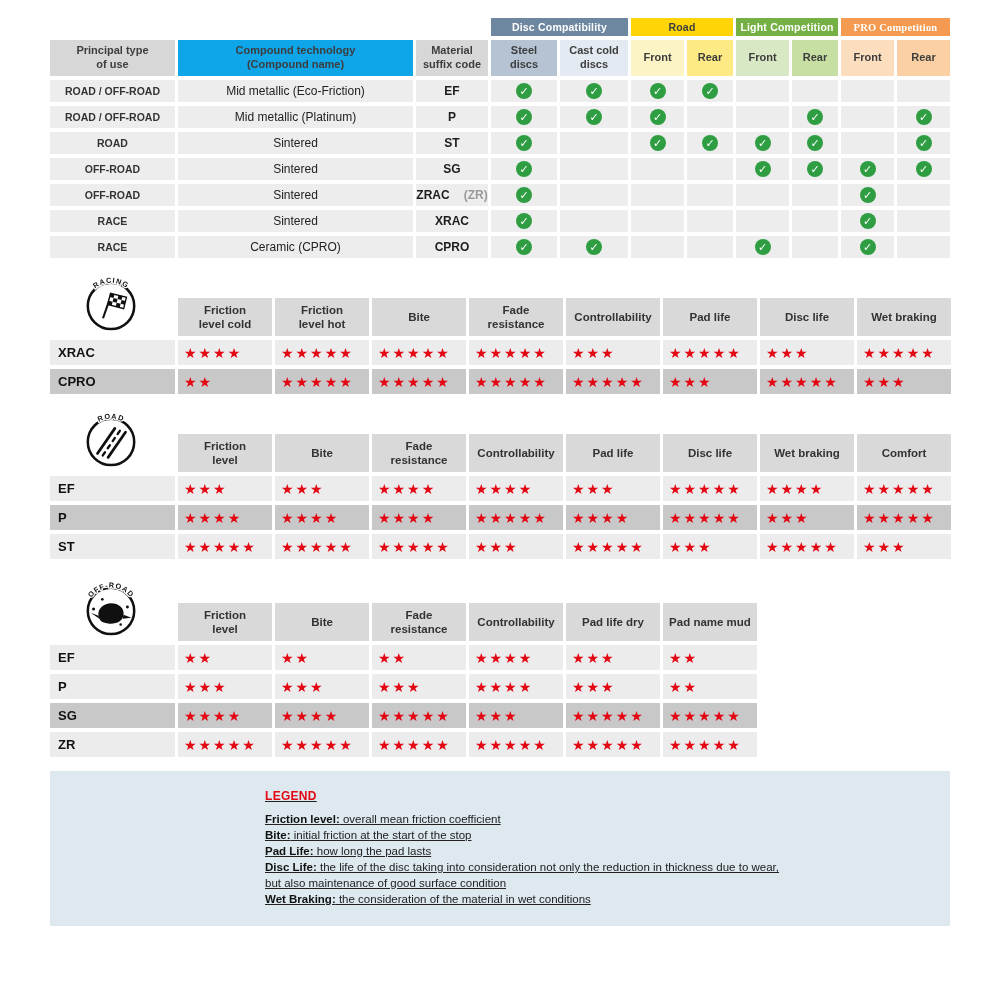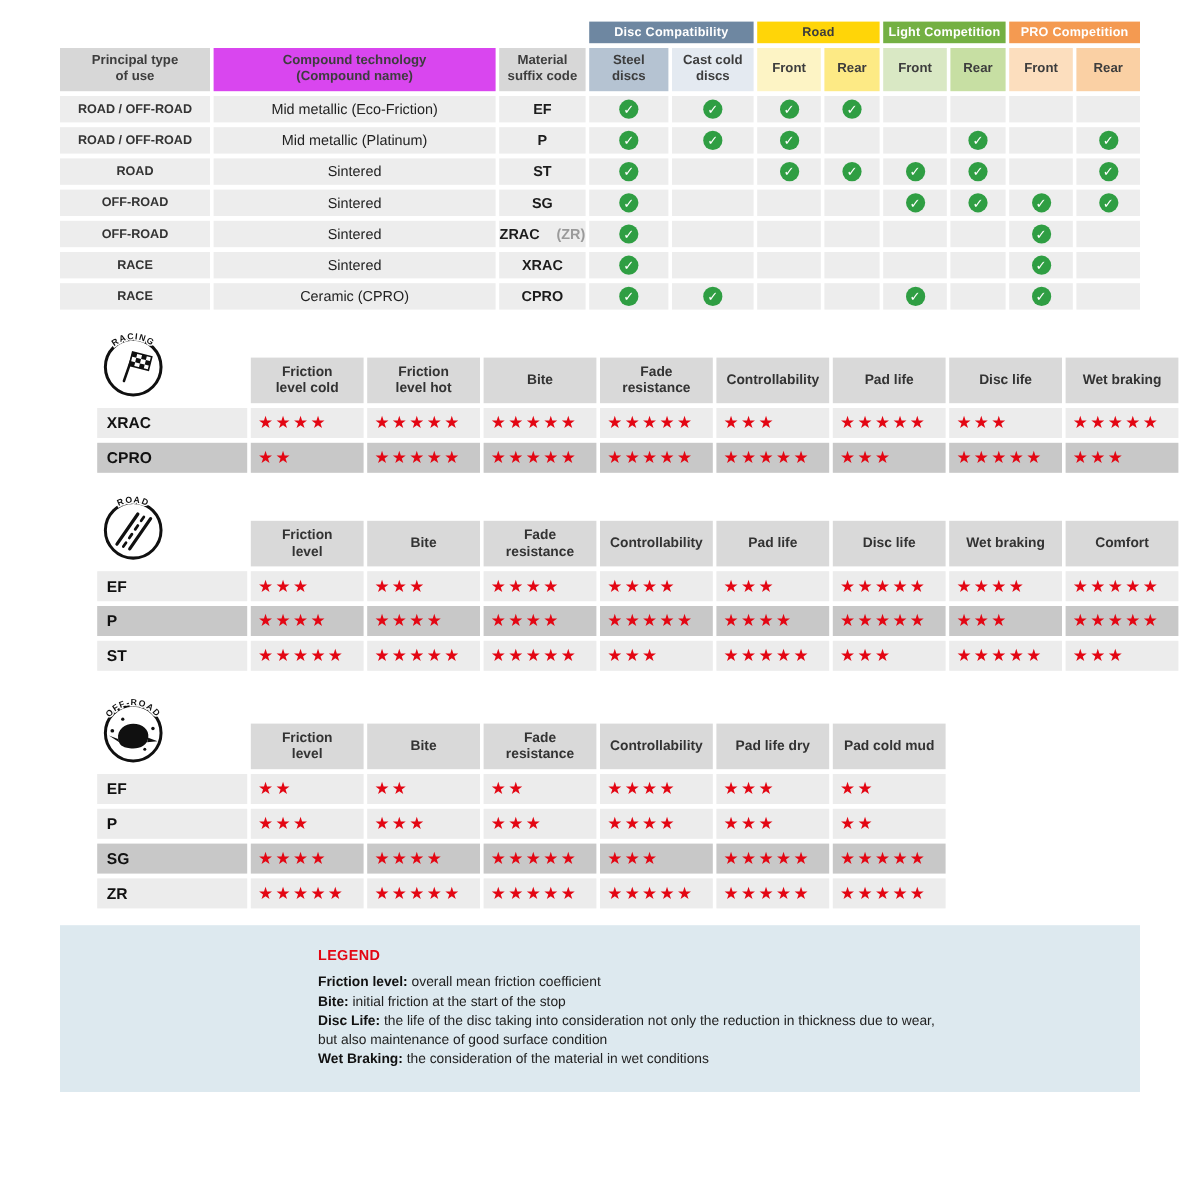--- a/index.html
+++ b/index.html
@@ -51,21 +51,20 @@
   .arc-text {
     font-size: 7.5px; font-weight: bold; letter-spacing: 1px;
     fill: #101010; paint-order: stroke; stroke: #ffffff; stroke-width: 2.5px;
     font-family: "Liberation Sans", "DejaVu Sans", sans-serif;
   }
   .ratings-grid {
     display: grid;
     grid-template-rows: 38px;
     grid-auto-rows: 25px;
     gap: 4px 3px;
-    margin-left: 31px;
   }
   .cols8 { grid-template-columns: 125px repeat(8, 94px); }
   .cols6 { grid-template-columns: 125px repeat(6, 94px); }
   .ghost { background: transparent; }
   .rg-header {
     background: #d9d9d9;
     display: flex; align-items: center; justify-content: center;
     text-align: center; white-space: pre-line;
     font-size: 11.5px; font-weight: bold; color: #333; line-height: 1.25;
   }
@@ -87,24 +86,24 @@
 </head>
 <body>
 
 <div class="page">
 
   <div class="compat-grid">
       <div class="gh-spacer"></div>
       <div class="group-header" style="grid-column: span 2; background: rgb(110, 135, 161); color: rgb(255, 255, 255);">Disc Compatibility</div>
       <div class="group-header" style="grid-column: span 2; background: rgb(255, 213, 8); color: rgb(60, 60, 60);">Road</div>
       <div class="group-header" style="grid-column: span 2; background: rgb(116, 176, 67); color: rgb(255, 255, 255);">Light Competition</div>
-      <div class="group-header" style="grid-column: span 2; background: rgb(244, 154, 81); color: rgb(255, 255, 255);">PRO Competition</div>
+      <div class="group-header" style="grid-column: span 2; background: rgb(244, 154, 81); color: rgb(255, 255, 255); font-family: Liberation Serif, serif;">PRO Competition</div>
       <div class="col-header" style="background: rgb(215, 215, 215);">Principal type
 of use</div>
-      <div class="col-header" style="background: #d946ef;">Compound technology
+      <div class="col-header" style="background: #0ea5e9;">Compound technology
 (Compound name)</div>
       <div class="col-header" style="background: rgb(215, 215, 215);">Material
 suffix code</div>
       <div class="col-header" style="background: rgb(181, 195, 210);">Steel
 discs</div>
       <div class="col-header" style="background: rgb(228, 234, 241);">Cast cold
 discs</div>
       <div class="col-header" style="background: rgb(253, 244, 197);">Front</div>
       <div class="col-header" style="background: rgb(253, 234, 133);">Rear</div>
       <div class="col-header" style="background: rgb(217, 232, 196);">Front</div>
@@ -454,21 +453,21 @@
     </svg>
     <div class="ratings-grid cols6">
         <div class="ghost"></div>
         <div class="rg-header">Friction
 level</div>
         <div class="rg-header">Bite</div>
         <div class="rg-header">Fade
 resistance</div>
         <div class="rg-header">Controllability</div>
         <div class="rg-header">Pad life dry</div>
-        <div class="rg-header">Pad cold mud</div>
+        <div class="rg-header">Pad name mud</div>
         <div class="cell label-cell row-light">EF</div>
         <div class="cell stars-cell row-light">
           <span class="stars" style="color: rgb(227, 6, 19);">★★</span>
         </div>
         <div class="cell stars-cell row-light">
           <span class="stars" style="color: rgb(227, 6, 19);">★★</span>
         </div>
         <div class="cell stars-cell row-light">
           <span class="stars" style="color: rgb(227, 6, 19);">★★</span>
         </div>
@@ -534,24 +533,25 @@
         </div>
         <div class="cell stars-cell row-light">
           <span class="stars" style="color: rgb(227, 6, 19);">★★★★★</span>
         </div>
         <div class="cell stars-cell row-light">
           <span class="stars" style="color: rgb(227, 6, 19);">★★★★★</span>
         </div>
       </div>
   </div>
 
-  <div class="legend" style="background: rgb(221, 233, 239);">
+  <div class="legend" style="background: rgb(221, 233, 239); text-decoration: underline;">
     <div class="legend-title" style="color: rgb(227, 6, 19);">LEGEND</div>
     <div>
         <div class="legend-entry"><b>Friction level:</b><span class=""> overall mean friction coefficient</span></div>
         <div class="legend-entry"><b>Bite:</b><span class=""> initial friction at the start of the stop</span></div>
+        <div class="legend-entry"><b>Pad Life:</b><span class=""> how long the pad lasts</span></div>
         <div class="legend-entry"><b>Disc Life:</b><span class=""> the life of the disc taking into consideration not only the reduction in thickness due to wear,</span></div>
         <div class="legend-entry"><span class="">but also maintenance of good surface condition</span></div>
         <div class="legend-entry"><b>Wet Braking:</b><span class=""> the consideration of the material in wet conditions</span></div>
       </div>
   </div>
 
 </div>
 
 </body></html>

